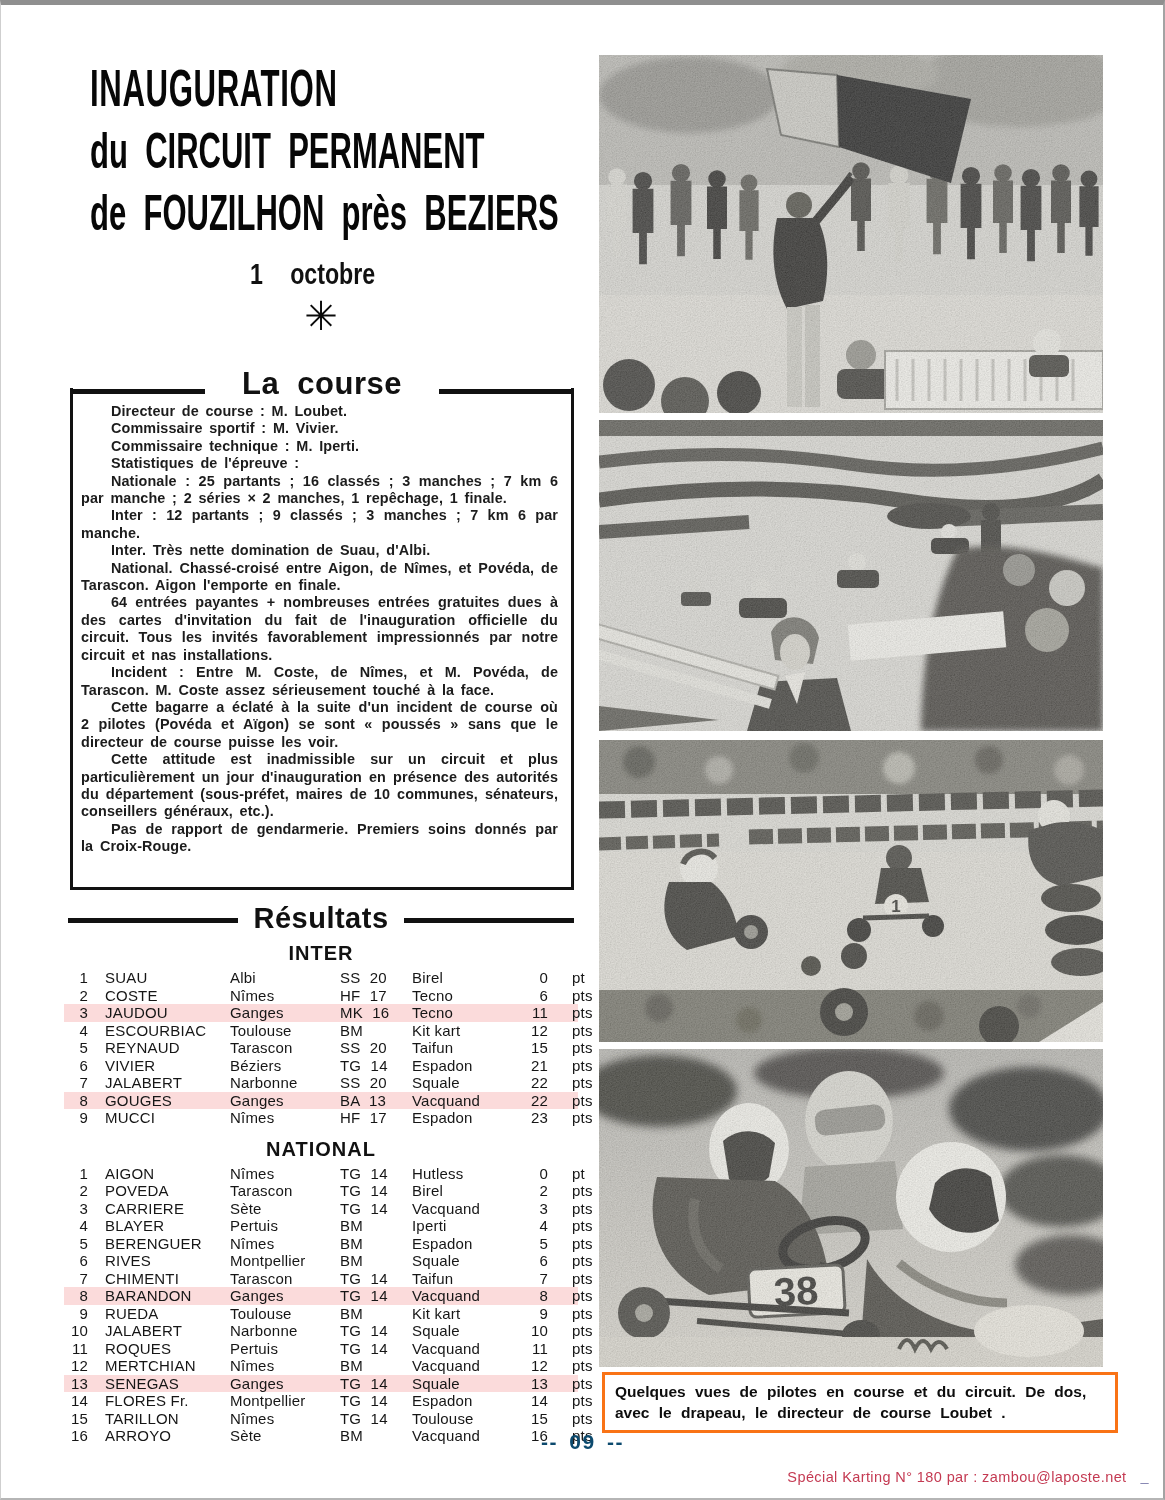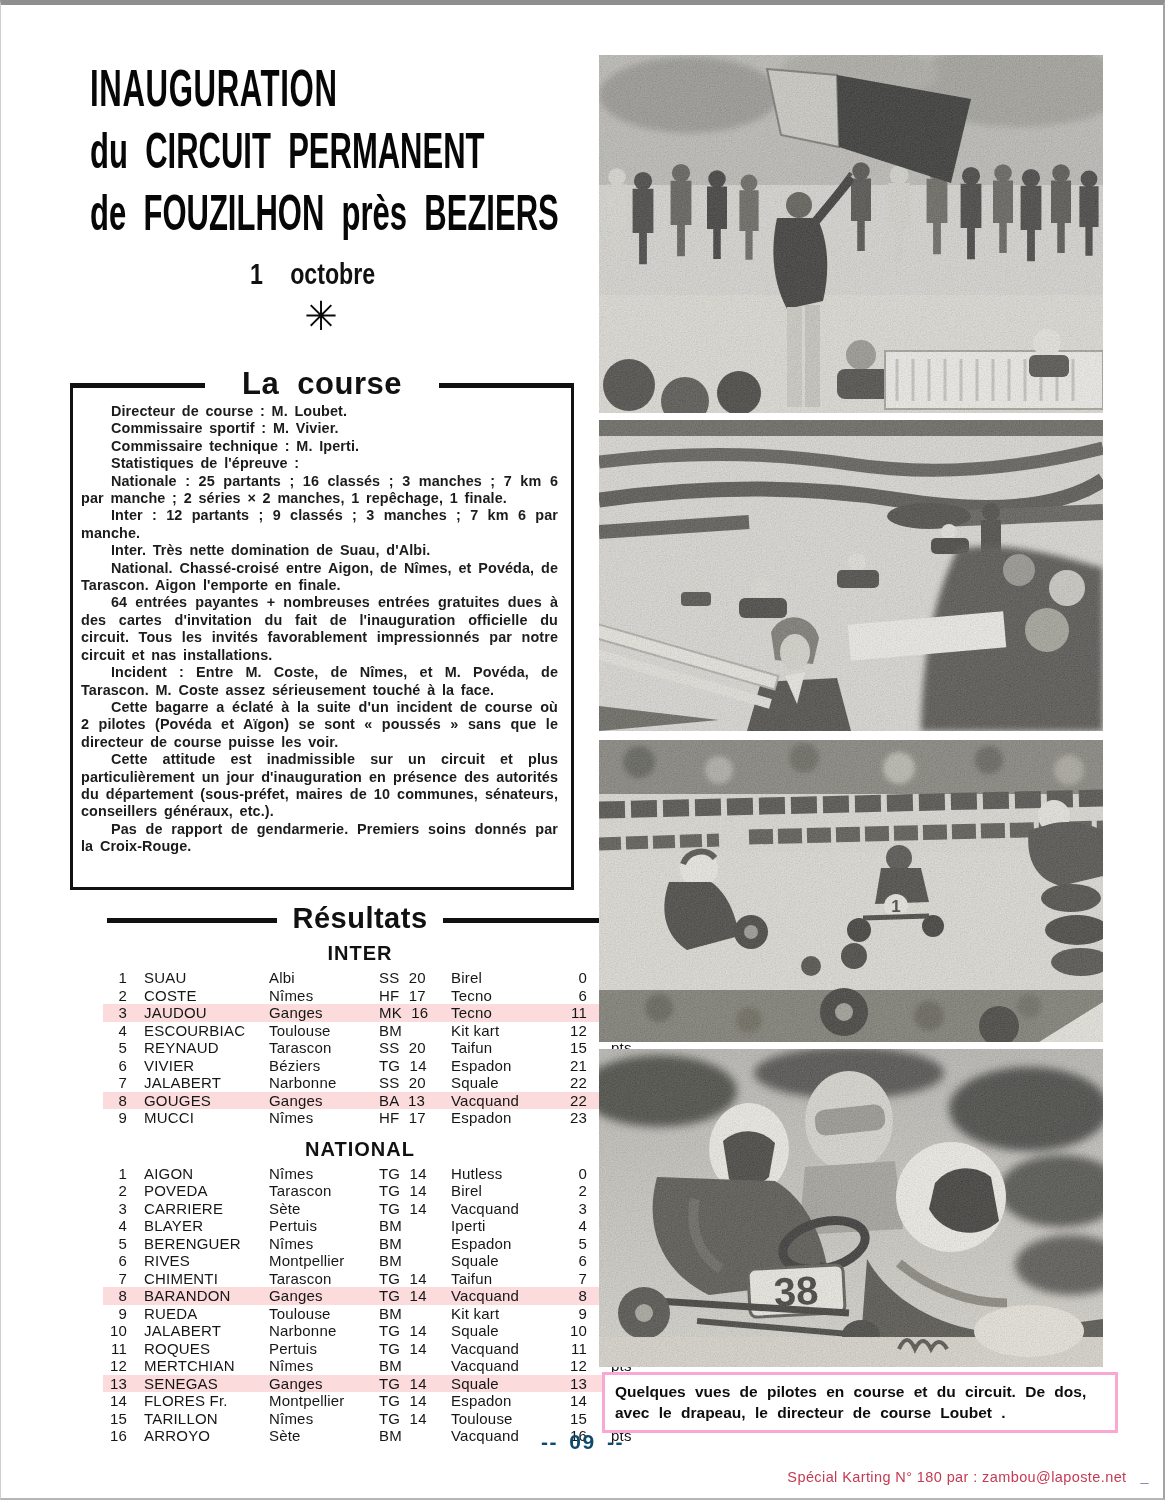--- a/index.html
+++ b/index.html
@@ -14,50 +14,50 @@
   .title-line{position:absolute;font-weight:700;color:#070707;white-space:nowrap;transform-origin:left top;}
   #t1{left:90px;top:58px;font-size:52px;transform:scaleX(0.60);letter-spacing:1px;}
   #t2{left:90px;top:122px;font-size:50px;transform:scaleX(0.62);word-spacing:14px;}
   #t3{left:90px;top:184px;font-size:50px;transform:scaleX(0.62);word-spacing:14px;}
   #date-line{position:absolute;left:250px;top:258px;font-size:29px;font-weight:700;word-spacing:26px;
     transform:scaleX(0.80);transform-origin:left top;white-space:nowrap;}
   #star{position:absolute;left:64px;width:514px;top:296px;text-align:center;font-size:40px;line-height:40px;color:#0a0a0a;}
 
   
   .course-box{position:absolute;left:70px;top:388px;width:504px;height:502px;border:3px solid #121212;border-top:none;box-sizing:border-box;}
-  .course-headbar{position:absolute;left:-3px;right:-3px;top:-20px;display:flex;align-items:flex-start;gap:24px;}
+  .course-headbar{position:absolute;left:-3px;right:-3px;top:-20px;display:flex;align-items:center;gap:24px;}
   .hrule{flex:1;height:5px;background:#111;margin-top:15px;}
   .course-title{font-size:31px;line-height:32px;font-weight:700;padding:0 13px;letter-spacing:0.5px;word-spacing:9px;white-space:nowrap;}
   .course-text{padding:15px 13px 0 8px;font-size:14.4px;line-height:17.4px;text-align:justify;
     word-spacing:2.6px;letter-spacing:0.1px;color:#1c1c1c;overflow:hidden;height:480px;font-weight:bold;}
   .course-text p{margin:0;text-indent:30px;}
 
   
-  .results{position:absolute;left:64px;top:903px;width:514px;margin-left:39px;}
+  .results{position:absolute;left:64px;top:903px;width:514px;}
   .res-headbar{display:flex;align-items:flex-start;margin:0 4px;}
   .hrule2{flex:1;height:5px;background:#111;margin-top:15px;}
   .res-title{font-size:29px;line-height:31px;font-weight:700;padding:0 15px;letter-spacing:0.5px;white-space:nowrap;}
   .sec-title{text-align:center;font-weight:700;font-size:20px;letter-spacing:1px;margin-top:8px;margin-bottom:4px;}
   .trow{display:grid;grid-template-columns:24px 142px 110px 72px 110px 26px 30px;height:17.5px;line-height:17.5px;
     font-size:15px;letter-spacing:0.2px;color:#161616;}
   .trow.hl{background:#fbdbdb;}
   .c-rank{text-align:right;}
   .c-name{padding-left:17px;}
   .c-engine{word-spacing:5px;}
   .c-points{text-align:right;}
   .c-unit{padding-left:24px;}
 
   
   .photo{position:absolute;left:599px;width:504px;background:#cfcec8;overflow:hidden;}
   #ph1{top:55px;height:358px;} #ph2{top:420px;height:311px;}
   #ph3{top:740px;height:302px;} #ph4{top:1049px;height:318px;}
   .photo svg{display:block;width:100%;height:100%;}
 
   
-  .caption-box{position:absolute;left:602px;top:1372px;width:516px;box-sizing:border-box;border:3px solid #f9a8d4;
+  .caption-box{position:absolute;left:602px;top:1372px;width:516px;box-sizing:border-box;border:3px solid #f97316;
     padding:6px 10px 7px;font-weight:700;font-size:15.5px;line-height:21px;word-spacing:5px;color:#0d0d0d;background:#fff;}
   .page-number{position:absolute;left:0;width:1165px;top:1430px;text-align:center;font-weight:700;font-size:21px;
     letter-spacing:1.5px;word-spacing:4px;color:#0c4a6e;}
   .footer{position:absolute;top:1469px;right:16px;font-size:14.5px;letter-spacing:0.4px;color:#c43a52;white-space:nowrap;}
   .footer .cursor{color:#2f2f7a;margin-left:14px;font-weight:700;}
 </style>
 </head>
 <body>
 
 <div class="frame"></div>

